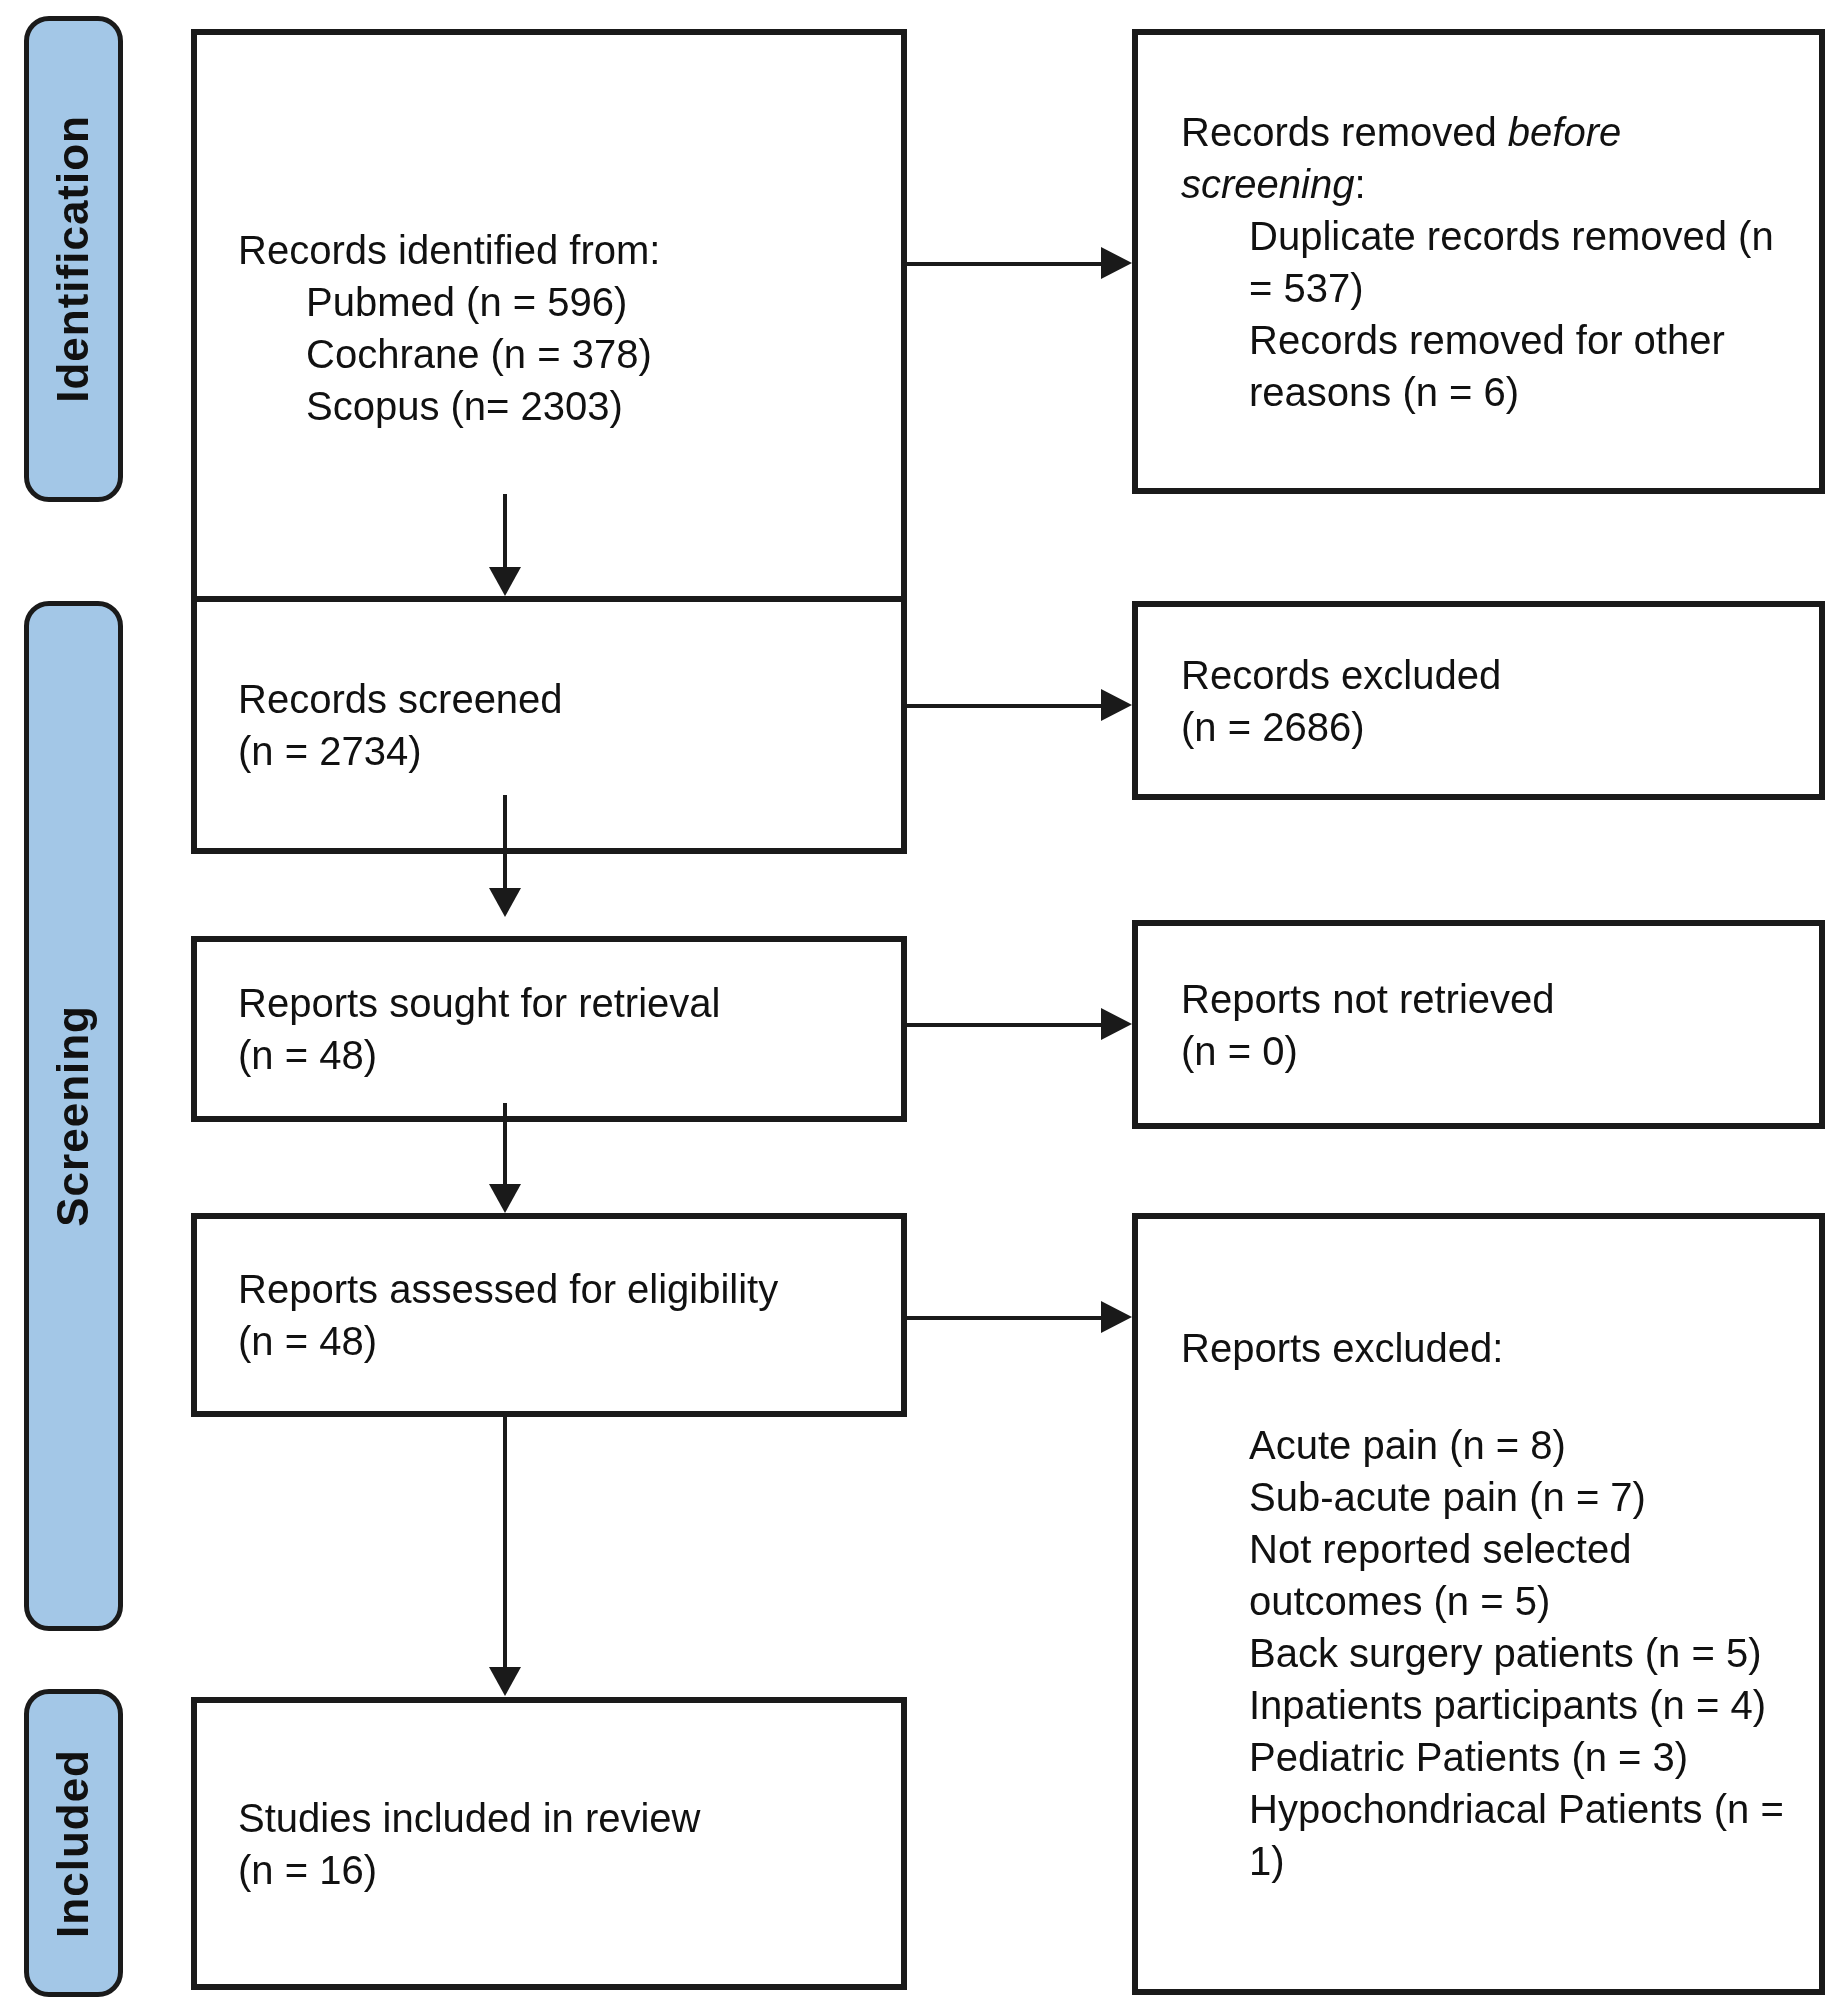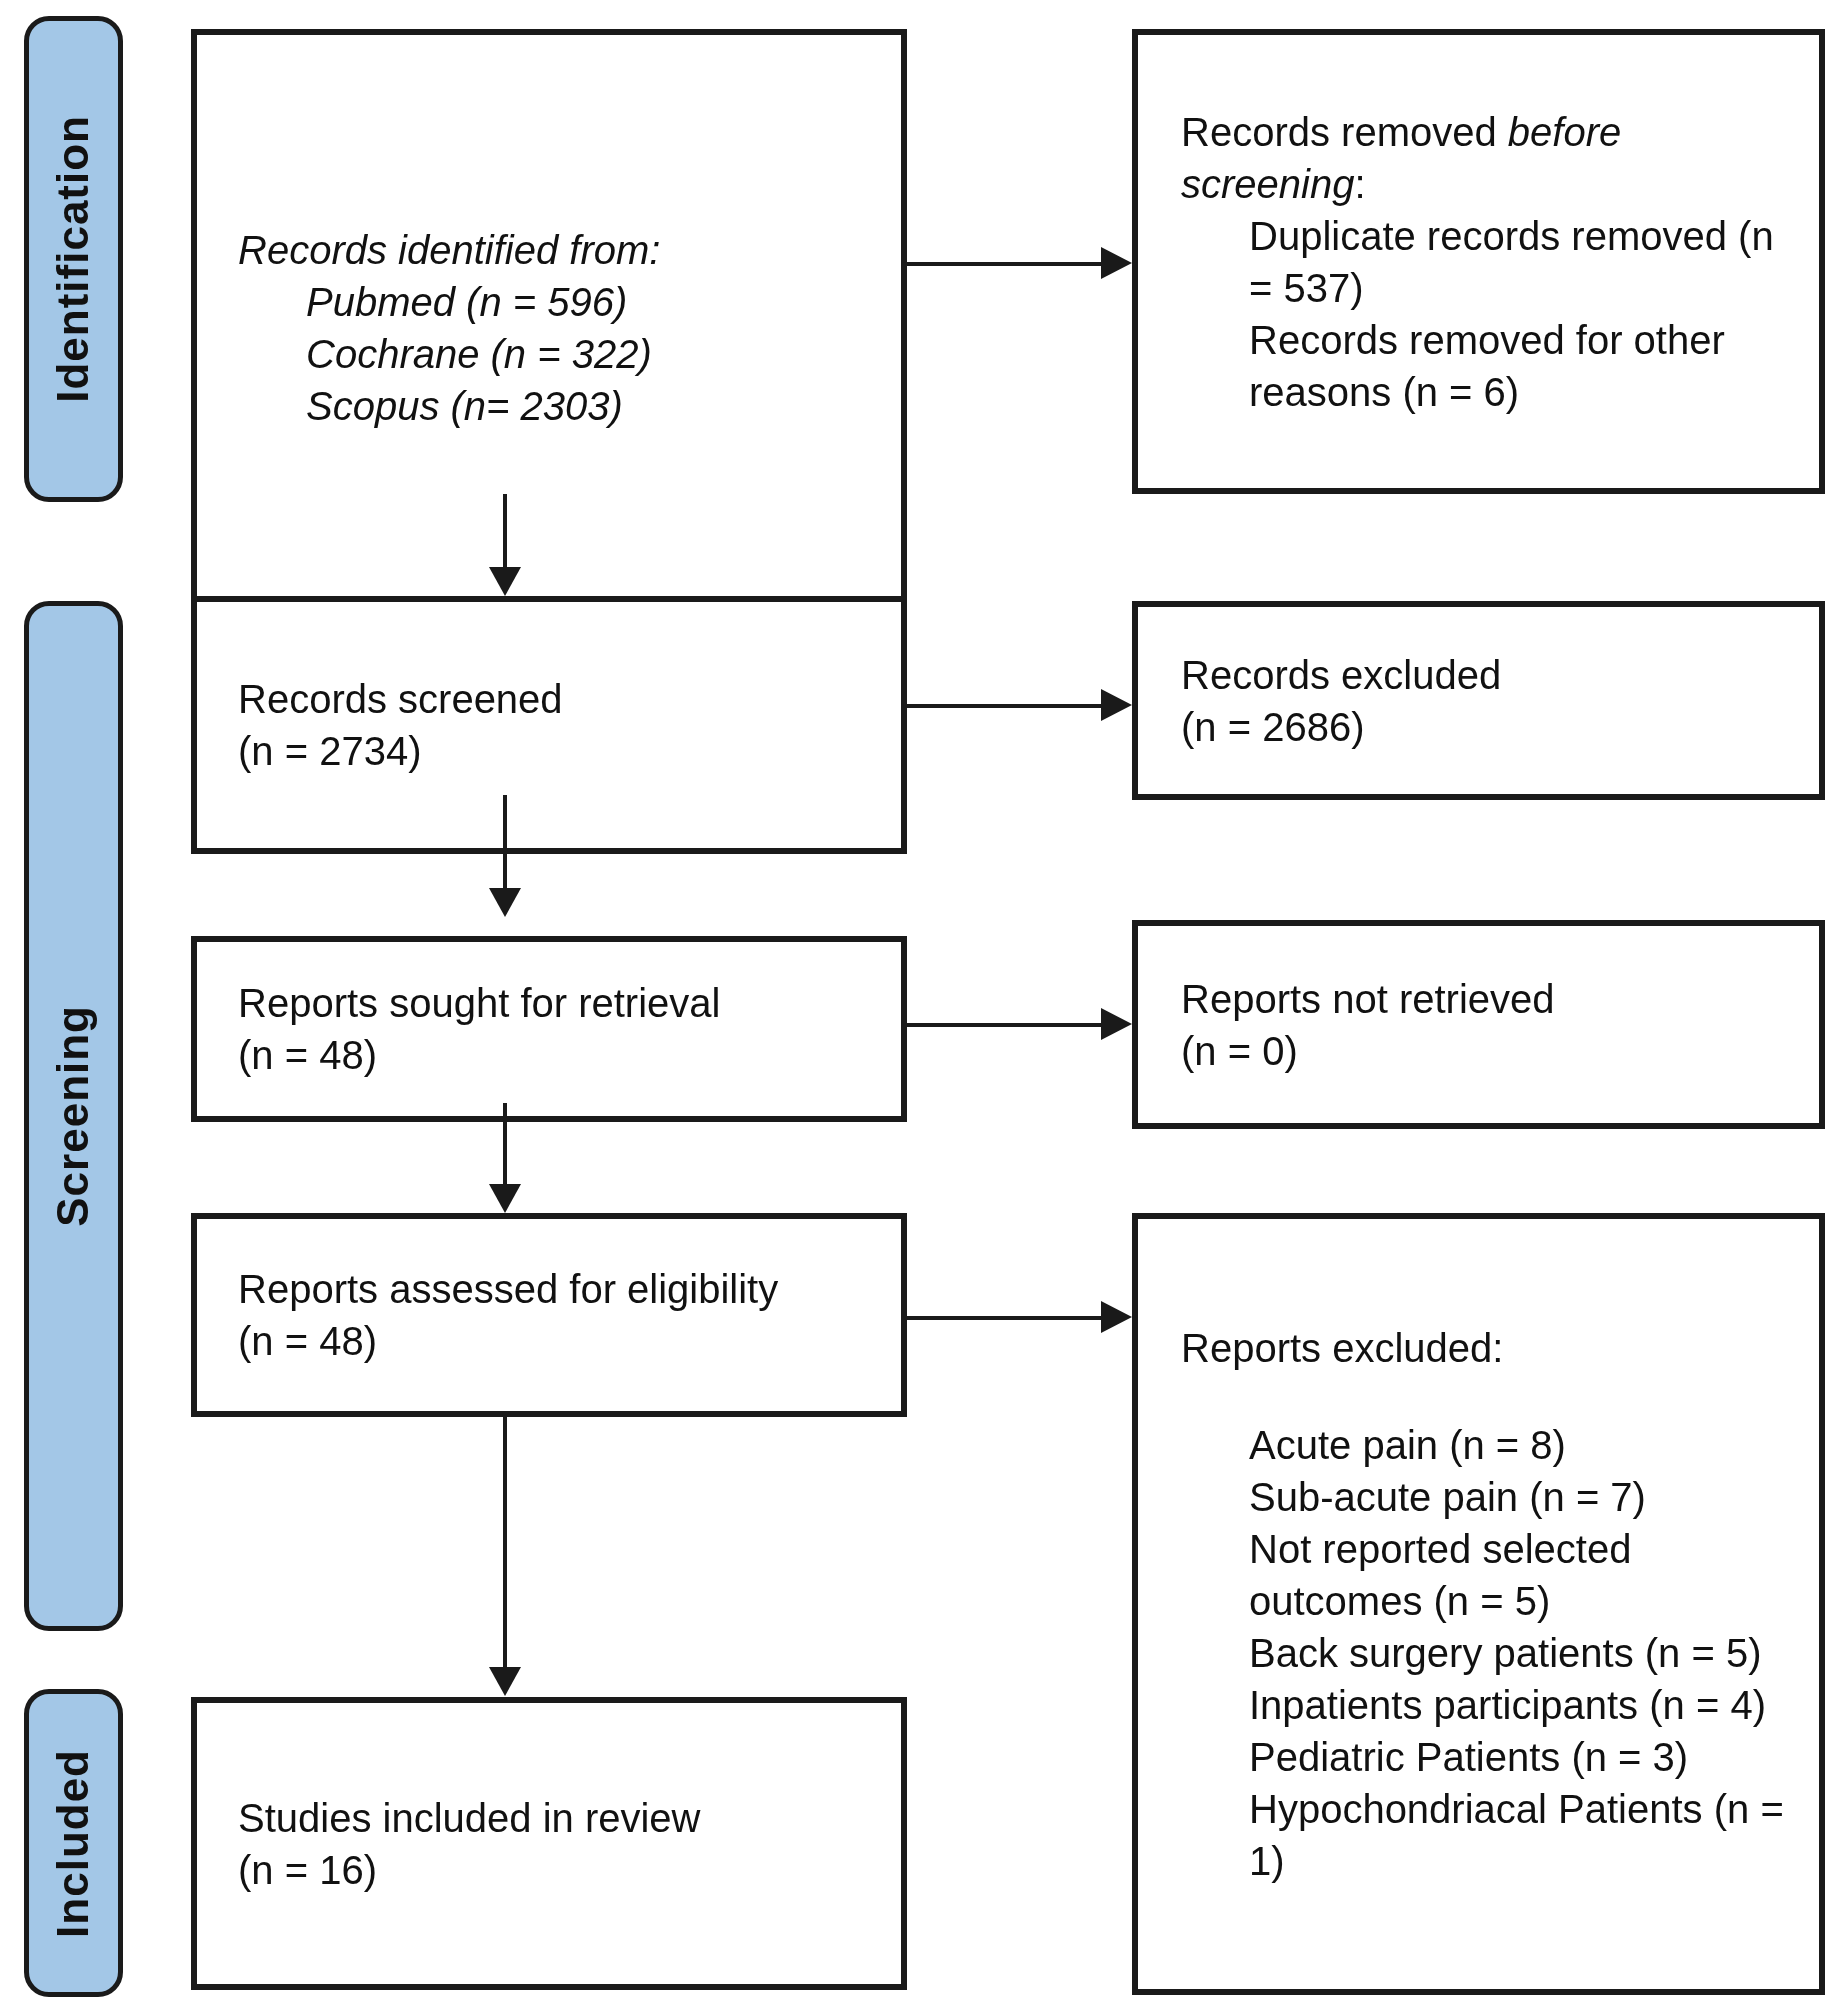--- a/index.html
+++ b/index.html
@@ -78,24 +78,24 @@
   </div>
 
   <div class="stage" style="left:23.5px; top:601px; width:99px; height:1030px;">
     <span class="stage-label">Screening</span>
   </div>
 
   <div class="stage" style="left:23.5px; top:1689px; width:99px; height:308px;">
     <span class="stage-label">Included</span>
   </div>
 
-  <div class="box pad-left" style="left:191px; top:29px; width:716px; height:598px;font-style:italic;">
+  <div class="box pad-left" style="left:191px; top:29px; width:716px; height:598px;">
     <div>Records identified from:</div>
     <div class="indent">Pubmed (n = 596)</div>
-    <div class="indent">Cochrane (n = 322)</div>
+    <div class="indent">Cochrane (n = 378)</div>
     <div class="indent">Scopus (n= 2303)</div>
   </div>
 
   <div class="box pad-left" style="left:191px; top:596px; width:716px; height:258px;">
     <div>Records screened</div>
     <div>(n = 2734)</div>
   </div>
 
   <div class="box pad-left" style="left:191px; top:918px; width:716px; height:186px;margin-top:18px;">
     <div>Reports sought for retrieval</div>

